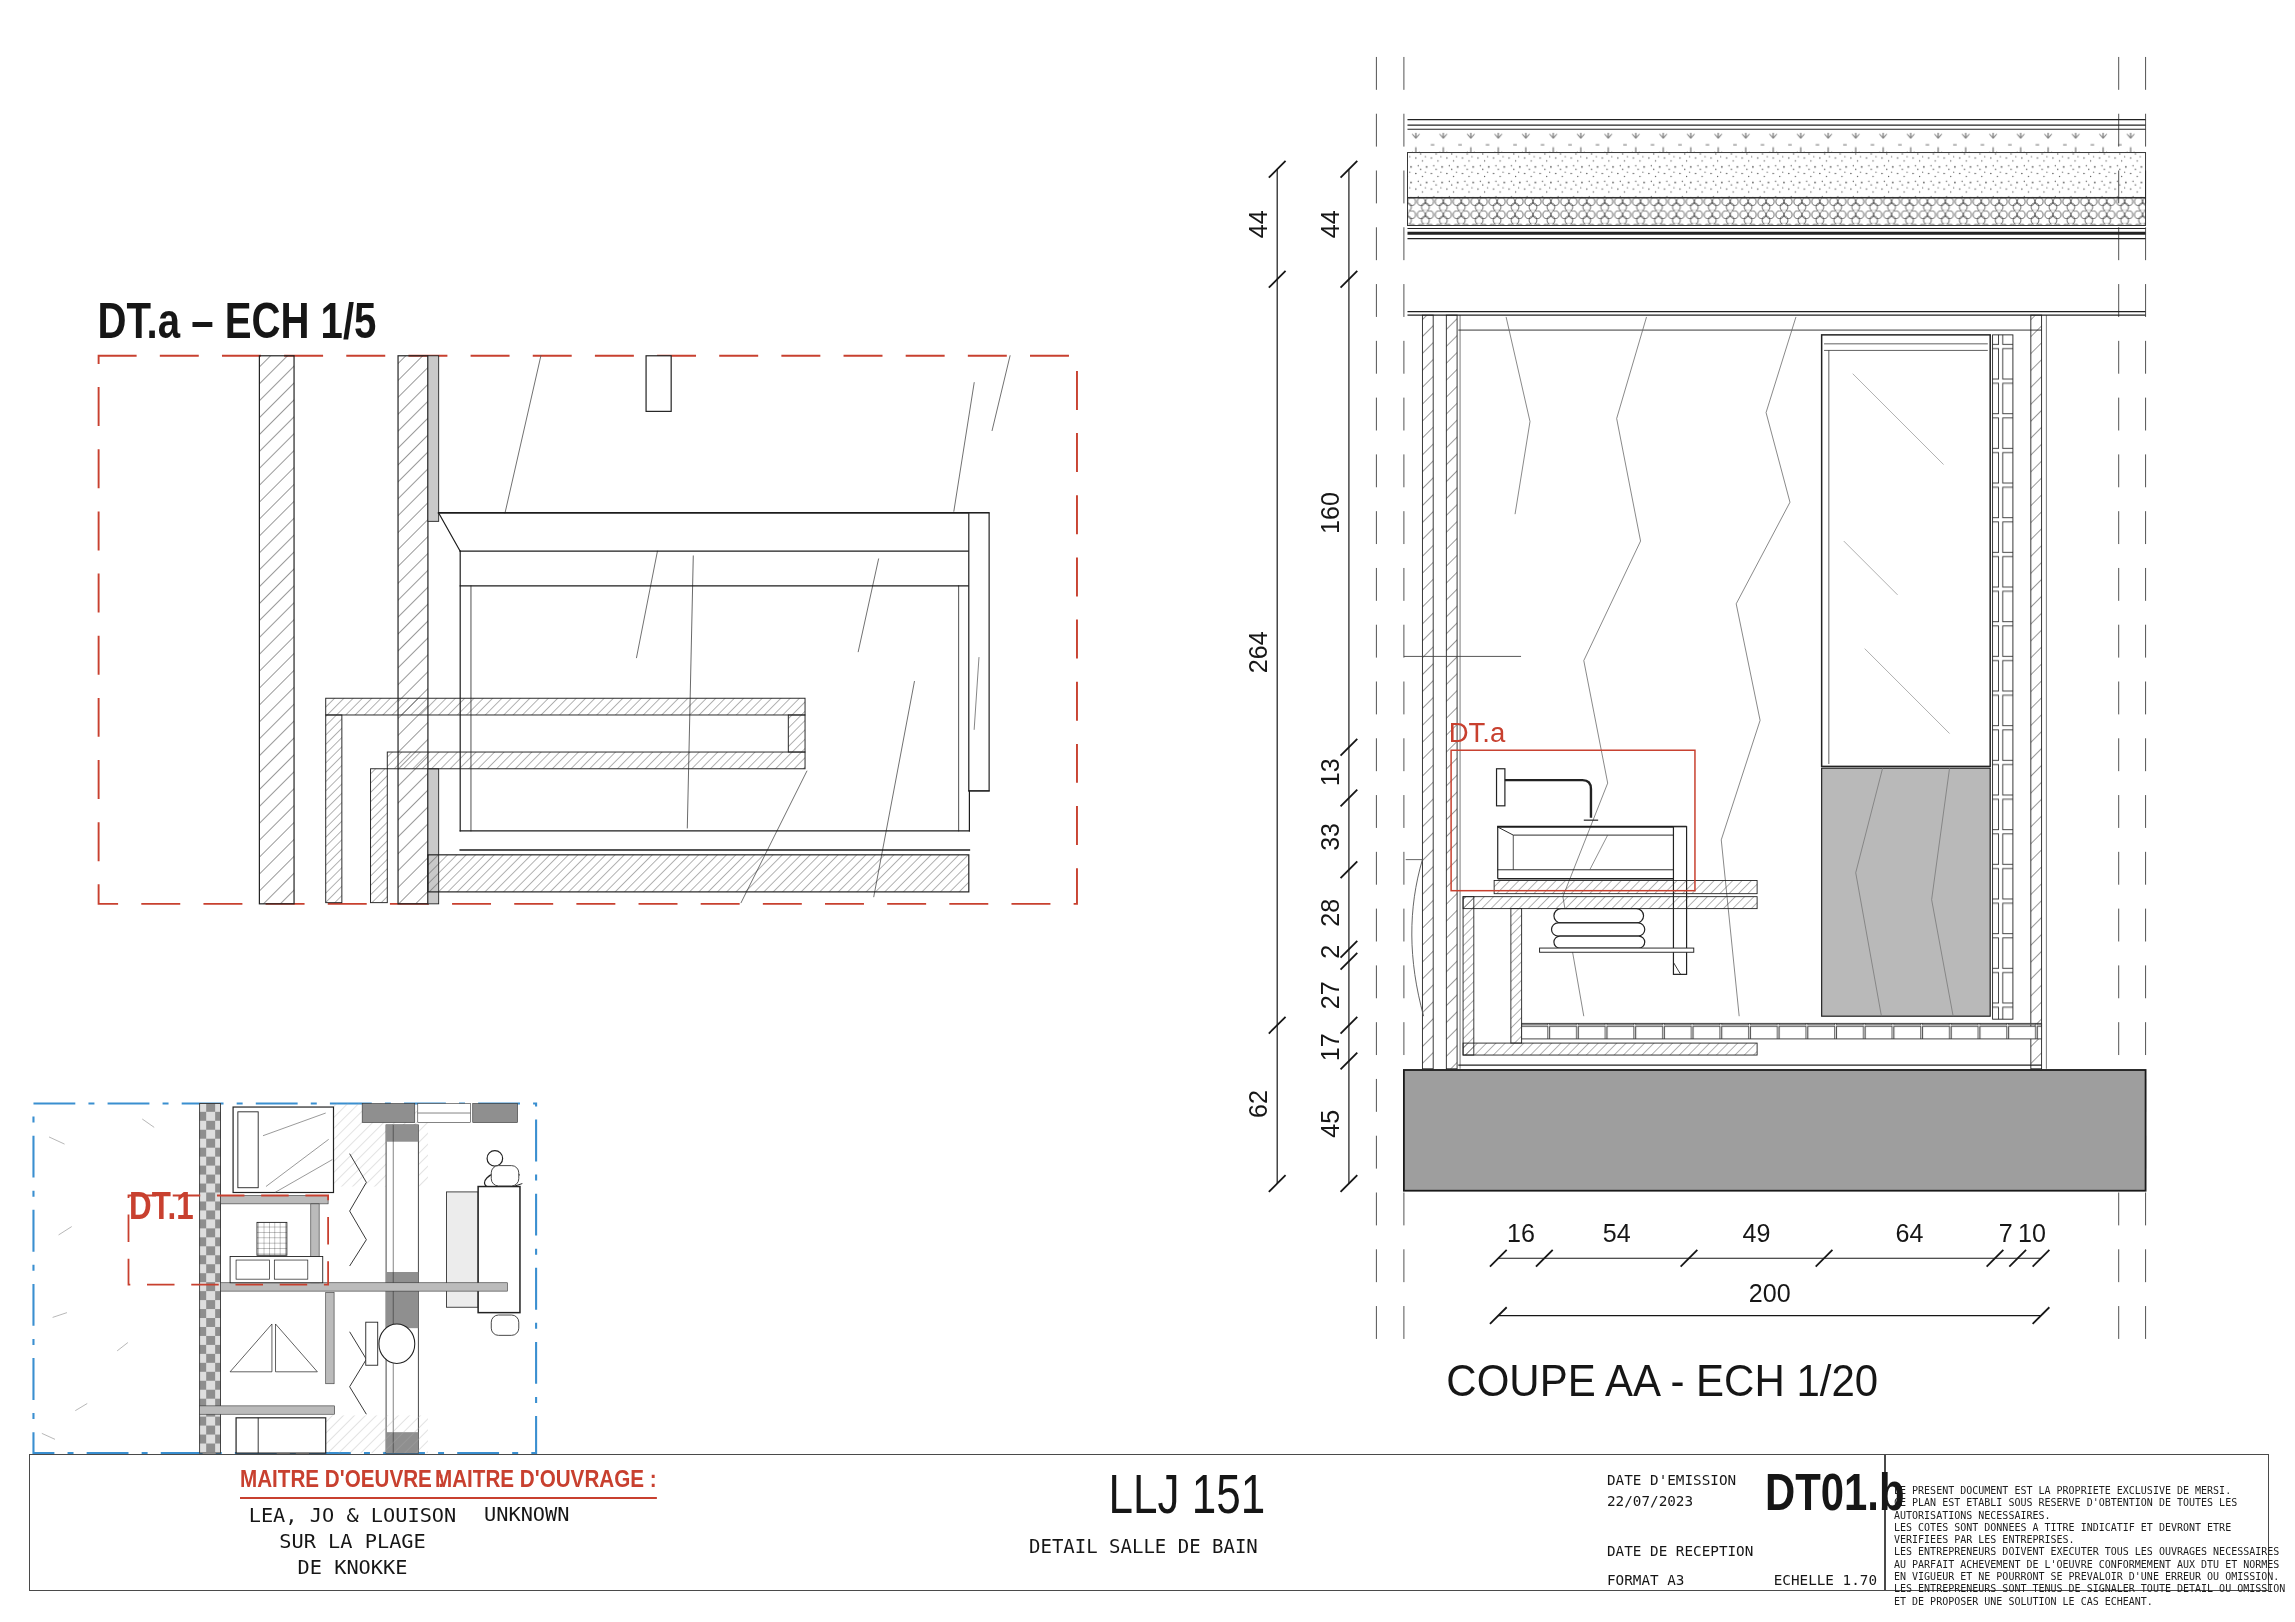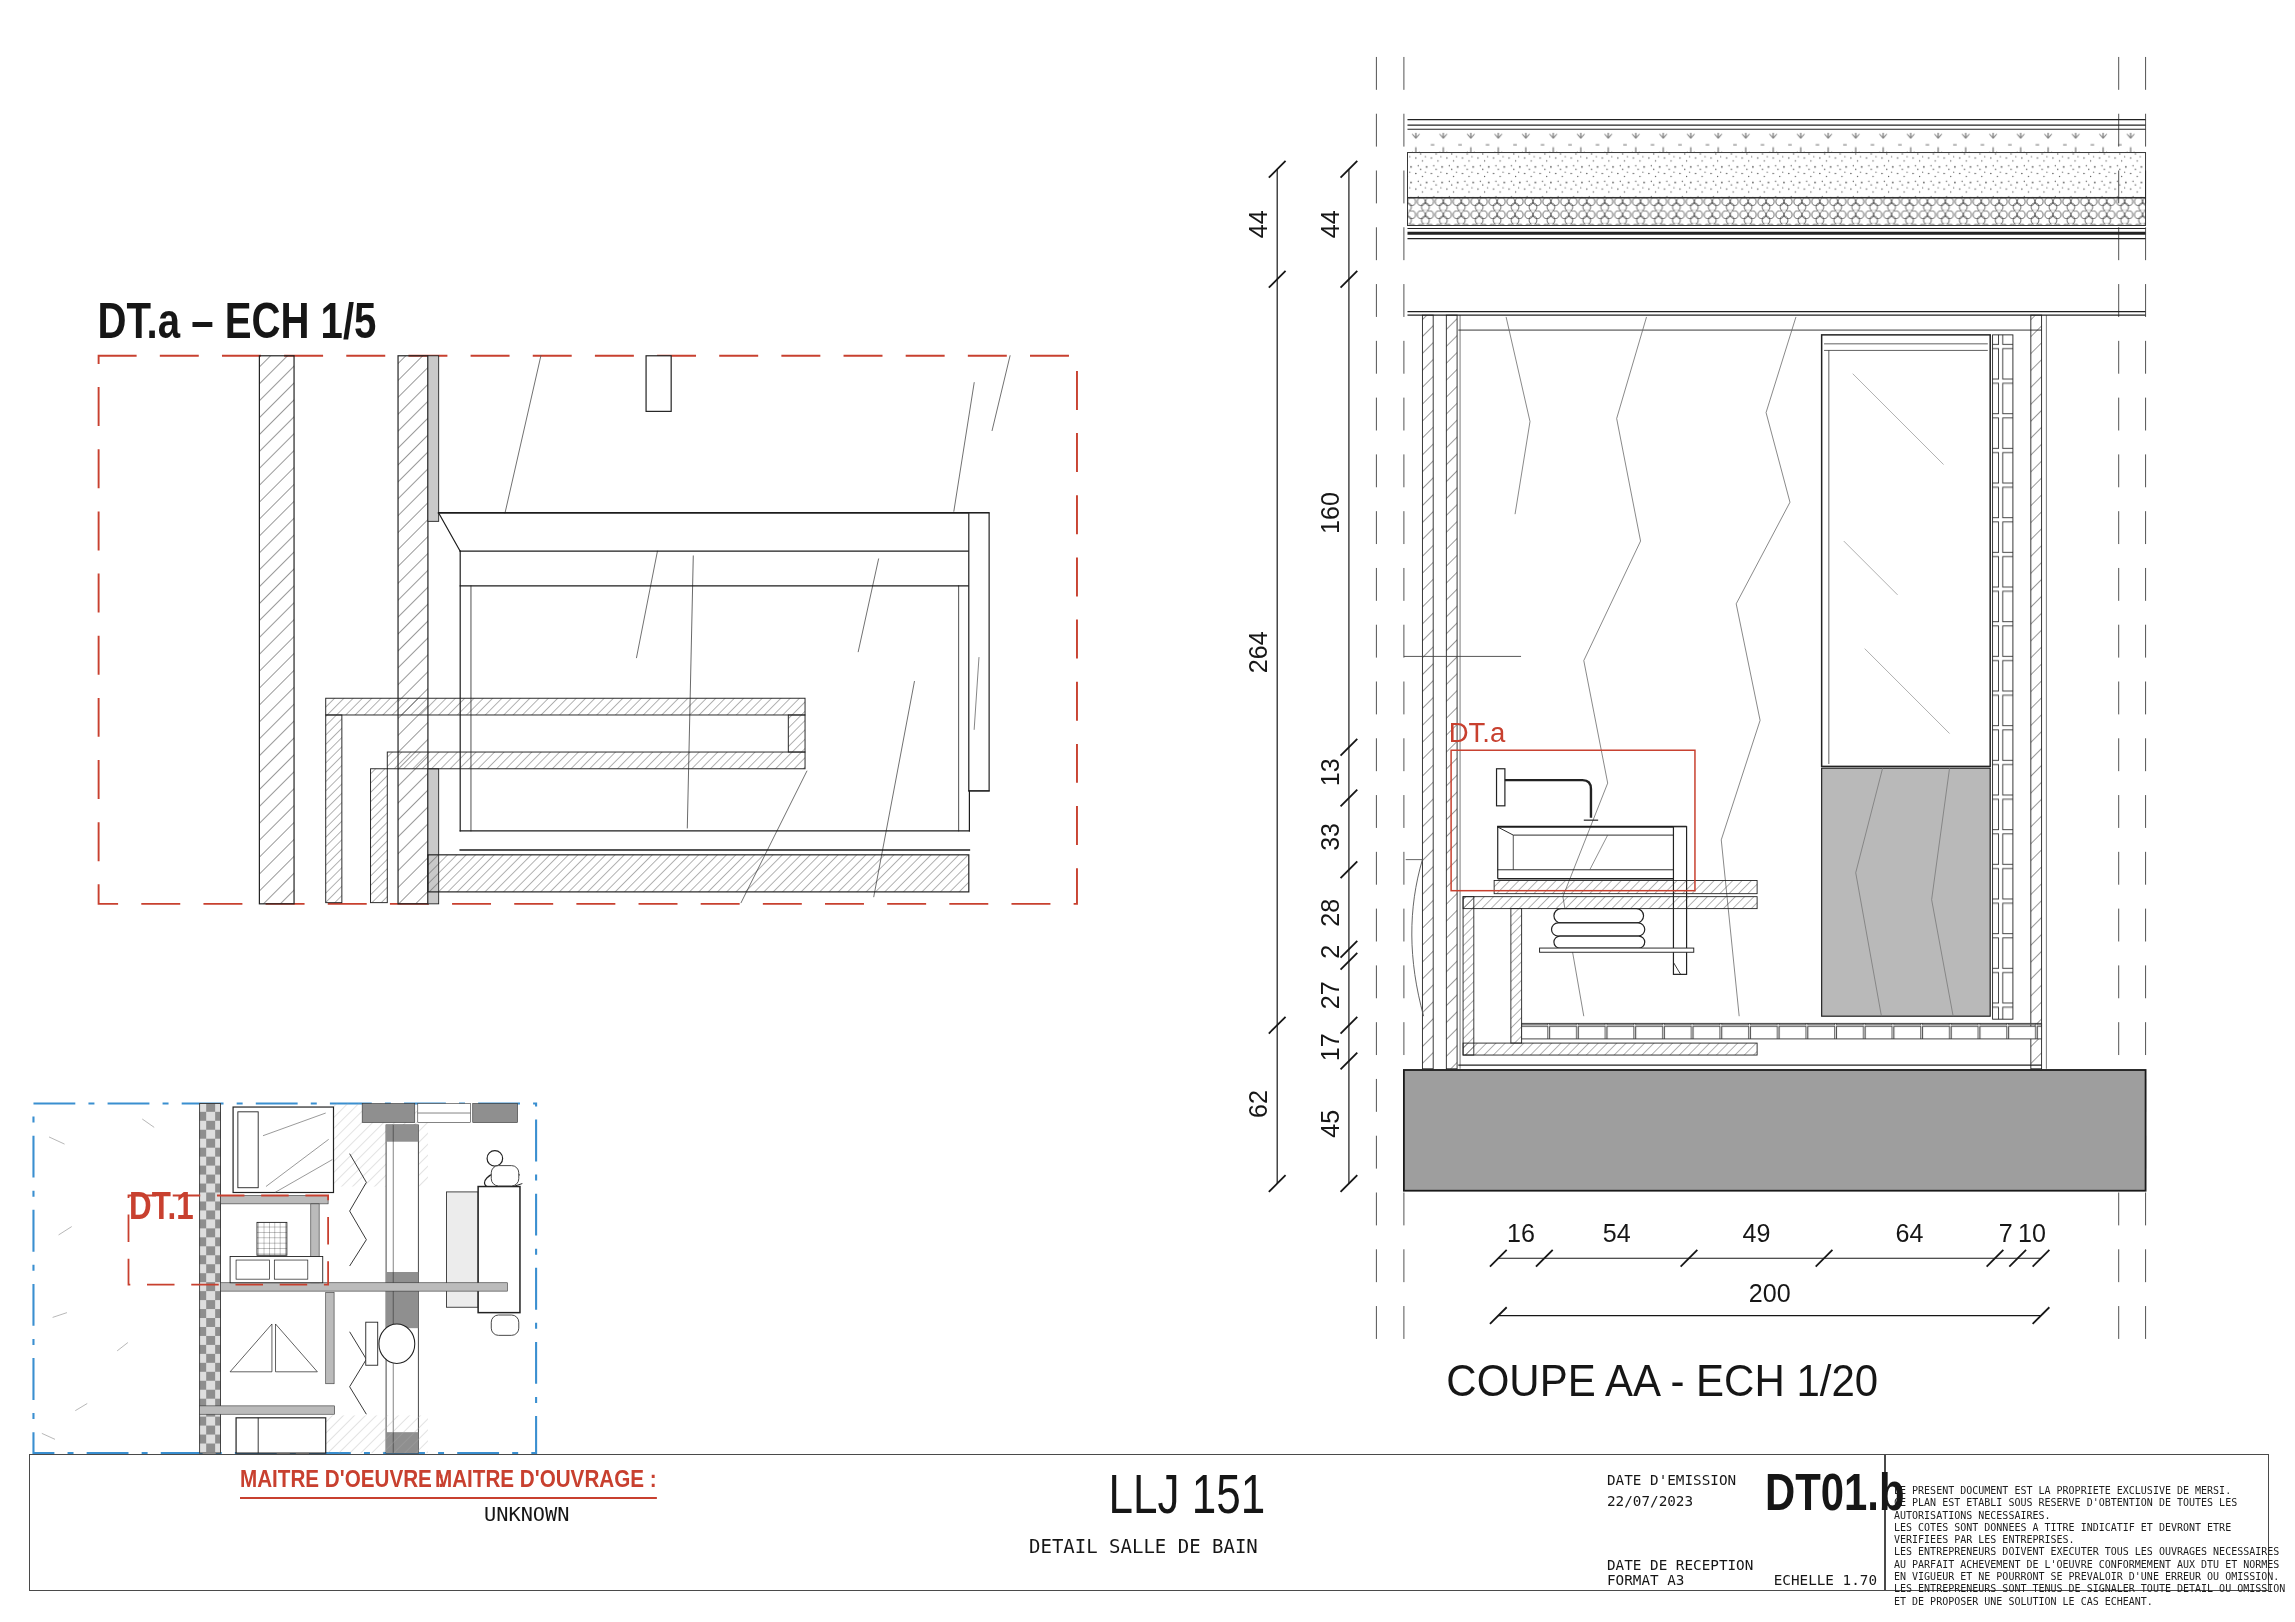--- a/index.html
+++ b/index.html
@@ -358,30 +358,35 @@
 <div class="tb tb-frame"></div>
 <div class="tb tb-div"></div>
 
 <div class="hdr-red" style="left:240px;top:1465px;">
   <span class="in">MAITRE D'OEUVRE :</span>
 </div>
 <div class="hdr-red" style="left:435px;top:1465px;">
   <span class="in">MAITRE D'OUVRAGE :</span>
 </div>
 
+<div class="names">
+  <div>LEA, JO &amp; LOUISON</div>
+  <div>SUR LA PLAGE</div>
+  <div>DE KNOKKE</div>
+</div>
 <div class="unknown">UNKNOWN</div>
 
 <div class="projcode">
   <span class="in">LLJ 151</span>
 </div>
 <div class="projtitle">DETAIL SALLE DE BAIN</div>
 
 <div class="dblock" style="left:1607px;top:1472px;">DATE D'EMISSION</div>
 <div class="dblock" style="left:1607px;top:1493px;">22/07/2023</div>
-<div class="dblock" style="left:1607px;top:1543px;margin-top:14px;">DATE DE RECEPTION</div>
+<div class="dblock" style="left:1607px;top:1543px;">DATE DE RECEPTION</div>
 <div class="dblock" style="left:1607px;top:1572px;">FORMAT A3</div>
 <div class="echelle">ECHELLE 1.70</div>
 
 <div class="sheet">
   <span class="in">DT01.b</span>
 </div>
 
 <div class="legal">
   <div>LE PRESENT DOCUMENT EST LA PROPRIETE EXCLUSIVE DE MERSI.</div>
   <div>CE PLAN EST ETABLI SOUS RESERVE D'OBTENTION DE TOUTES LES</div>

